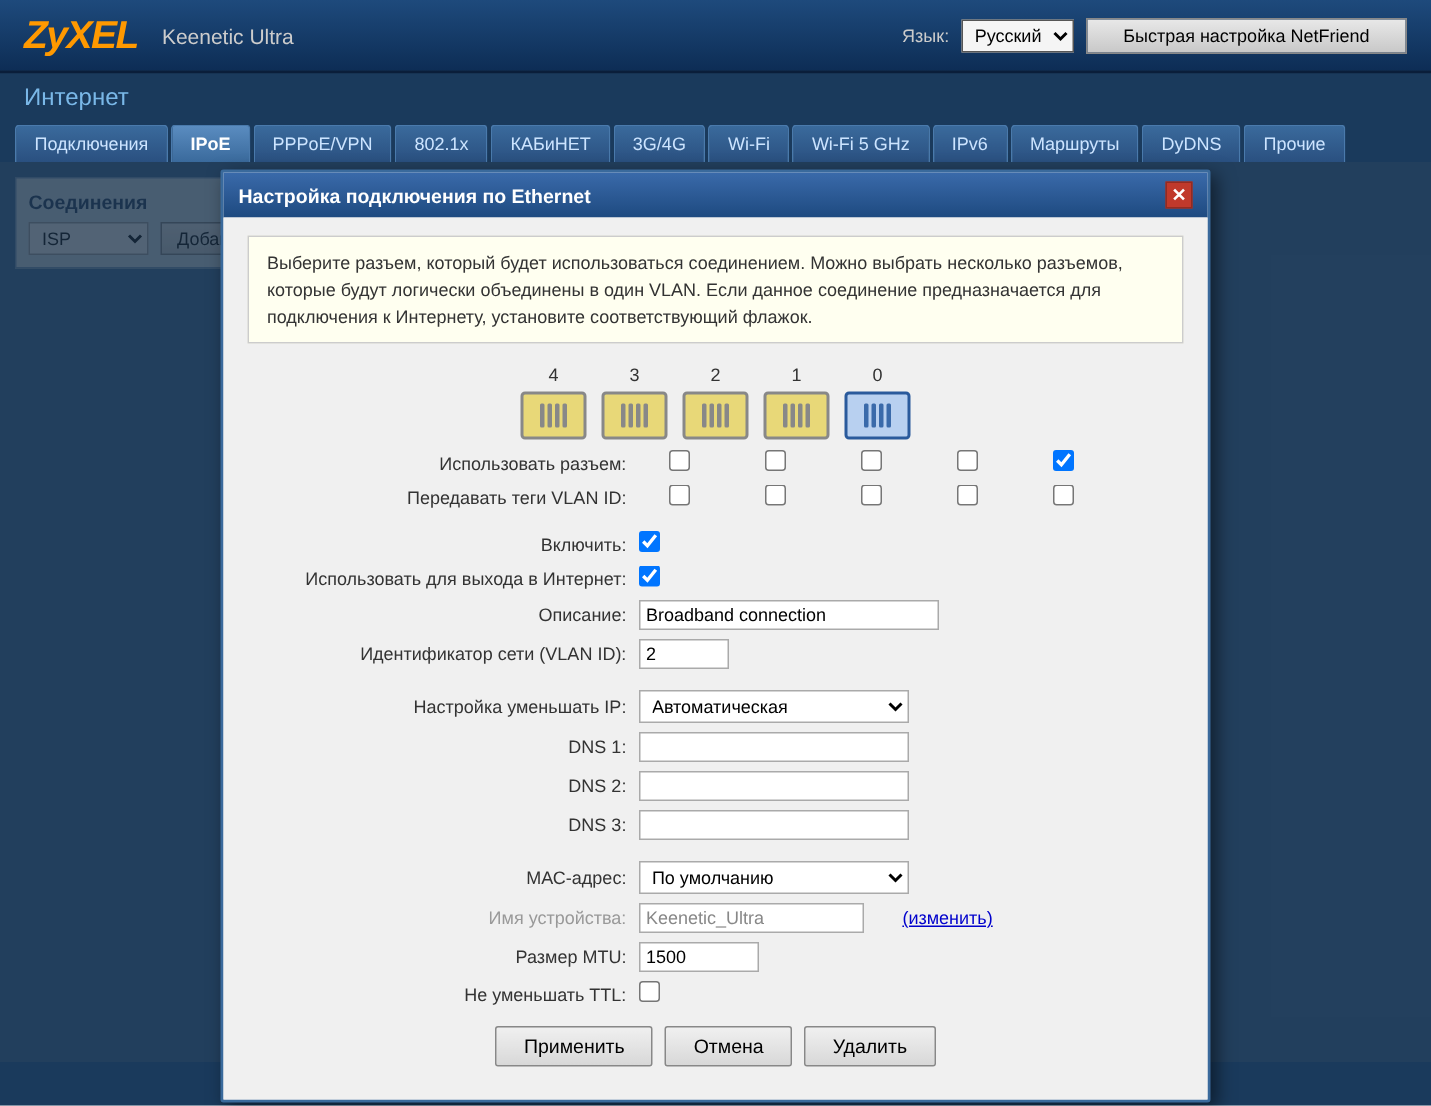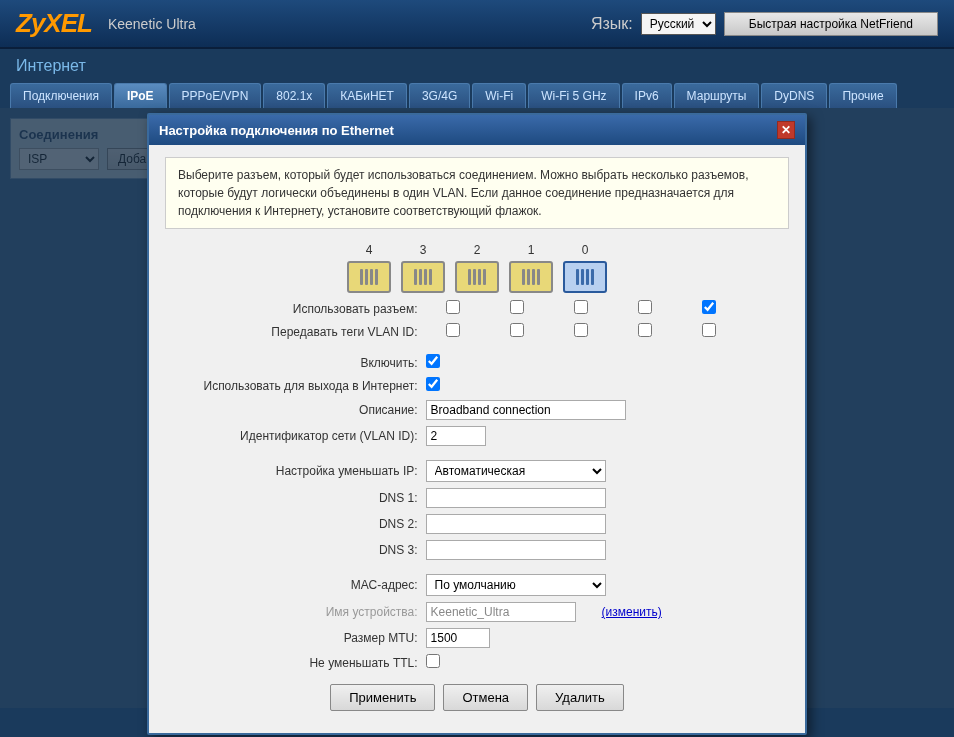--- a/index.html
+++ b/index.html
@@ -38,21 +38,21 @@
       color: #ccc;
       font-size: 14px;
     }
     .header-right {
       display: flex;
       align-items: center;
       gap: 8px;
     }
     .lang-label {
       color: #ccc;
-      font-size: 16px;
+      font-size: 12px;
     }
     .lang-select {
       font-size: 12px;
       padding: 2px 4px;
       border: 1px solid #555;
       background: #f5f5f5;
     }
     .quick-setup-btn {
       background: linear-gradient(to bottom, #e8e8e8, #c8c8c8);
       border: 1px solid #888;
@@ -273,21 +273,21 @@
     }
     .mac-select {
       width: 180px;
     }
     .device-name-input {
       width: 150px;
       background: #e8e8e8;
       color: #888;
     }
     .mtu-input {
-      width: 64px;
+      width: 80px;
     }
 
     .change-link {
       color: #0000cc;
       text-decoration: underline;
       cursor: pointer;
       font-size: 12px;
       margin-left: 22px;
     }
 

